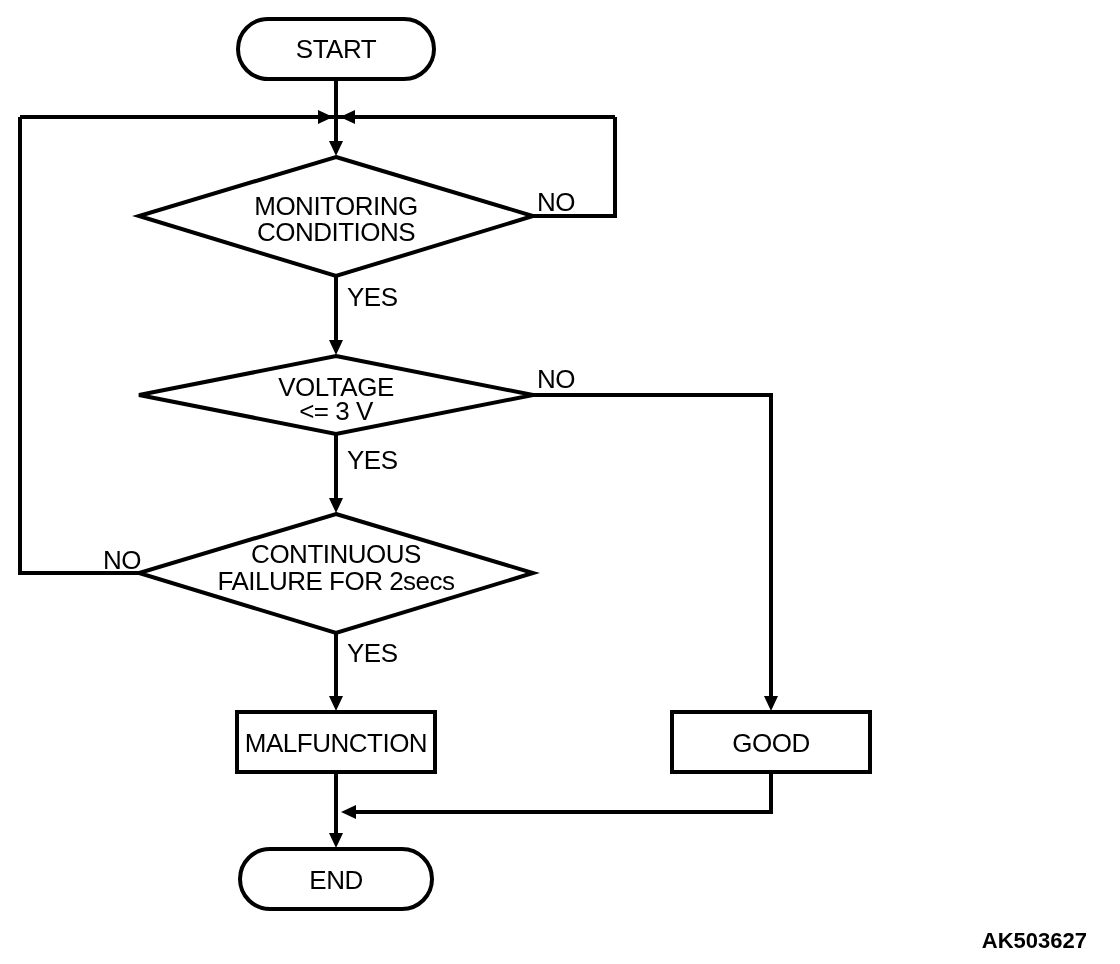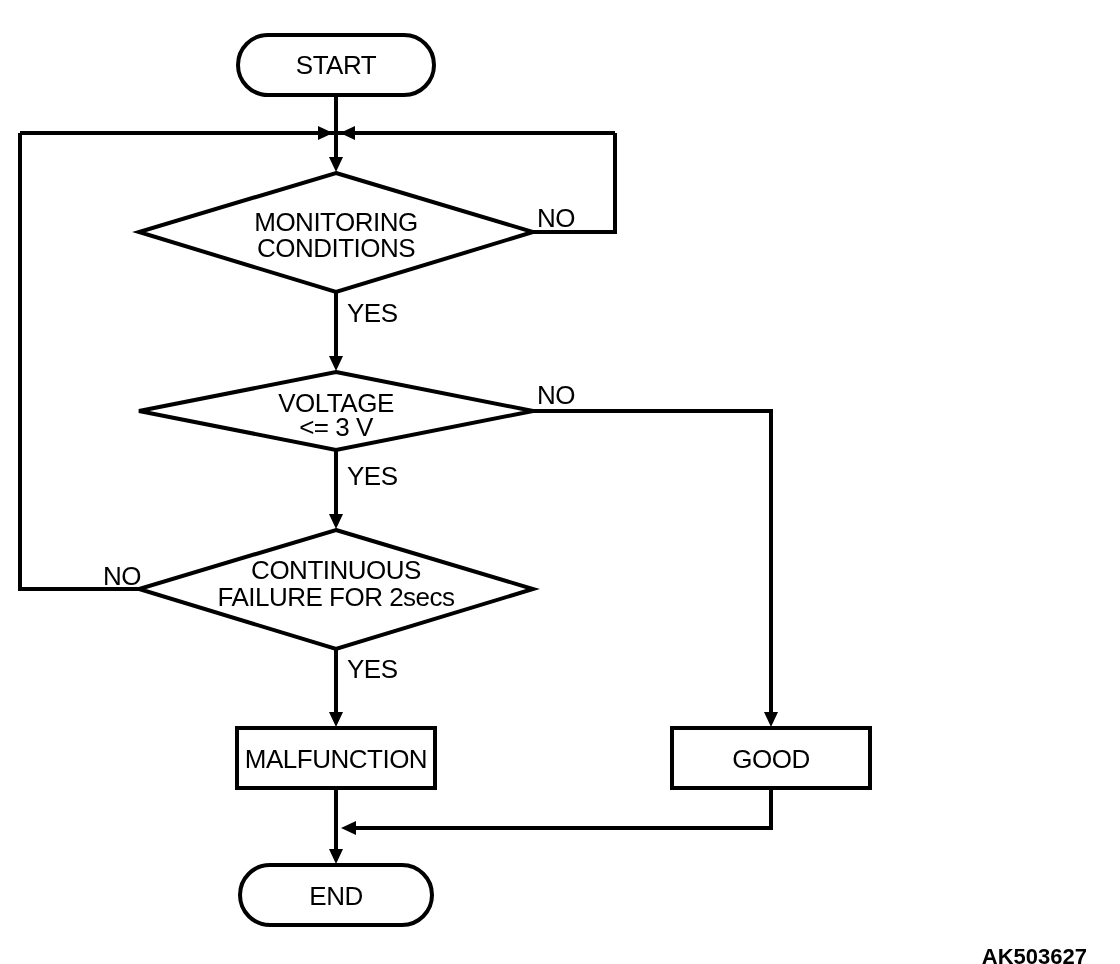--- a/index.html
+++ b/index.html
@@ -13,21 +13,20 @@
     width: 1120px;
     height: 964px;
     background: var(--bg);
     font-family: "Liberation Sans", sans-serif;
   }
   .stage {
     position: relative;
     width: 1120px;
     height: 746px;
     background: var(--bg);
-    margin-top: 16px;
   }
   svg { display: block; }
   .connector {
     fill: none;
     stroke: var(--line);
     stroke-width: 4;
     stroke-linejoin: miter;
     stroke-linecap: butt;
   }
   .shape {

